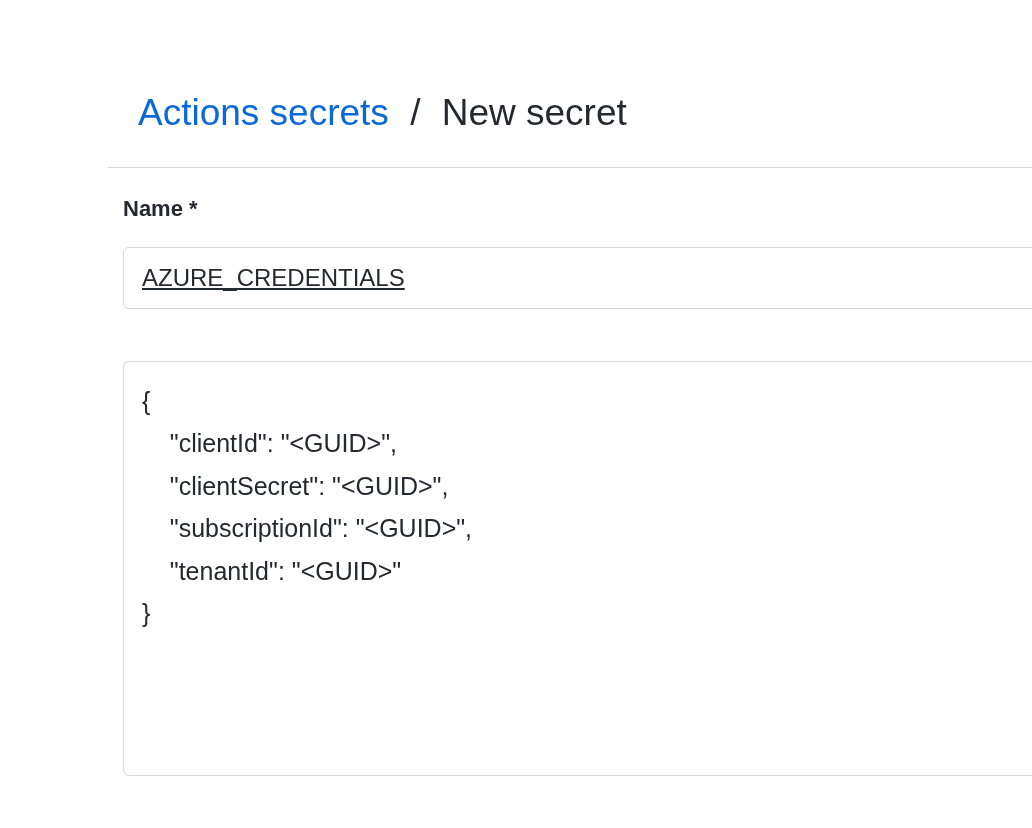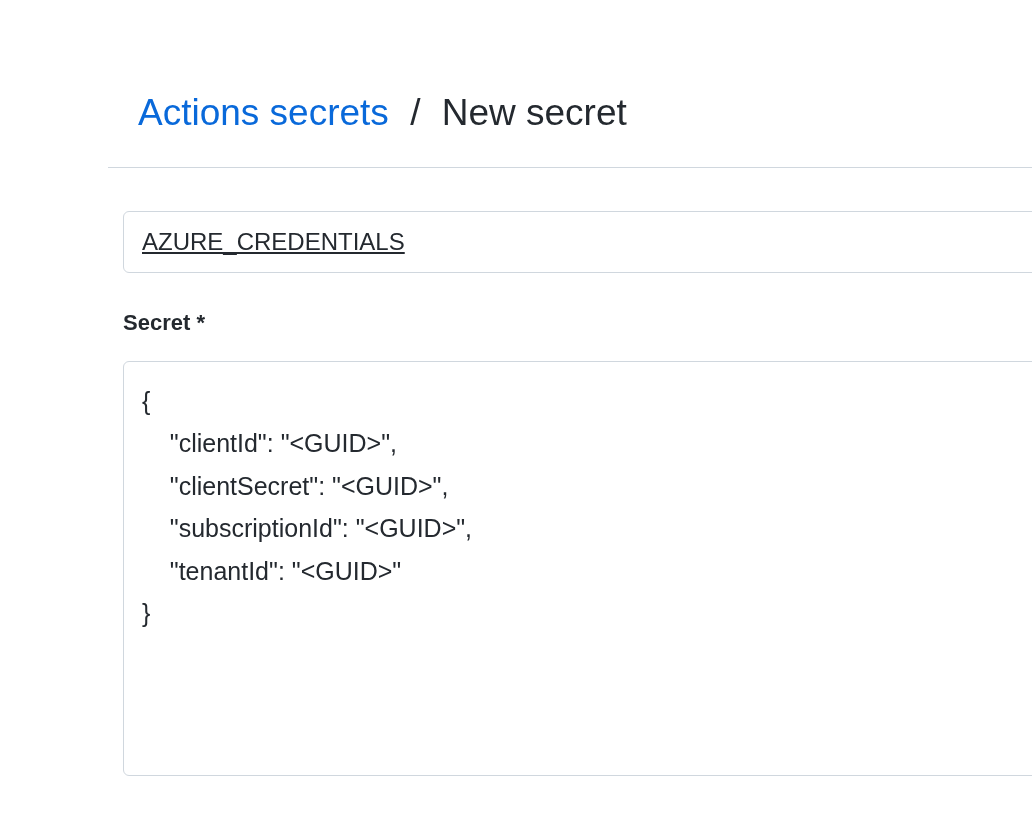--- a/index.html
+++ b/index.html
@@ -106,25 +106,25 @@
 <div class="container">
   <div class="page-header">
     <h1 class="page-header-title">
       <a class="page-header-link">Actions secrets</a>
       <span class="page-header-separator">/</span>
       <span class="page-header-current">New secret</span>
     </h1>
   </div>
 
   <div class="form-group">
+    <label class="form-label">Name *</label>
     <input type="text" class="form-input" value="AZURE_CREDENTIALS" style="">
   </div>
 
   <div class="form-group">
-    <label class="form-label">Secret *</label>
     <textarea class="form-textarea" style="">{
     "clientId": "&lt;GUID&gt;",
     "clientSecret": "&lt;GUID&gt;",
     "subscriptionId": "&lt;GUID&gt;",
     "tenantId": "&lt;GUID&gt;"
 }</textarea>
   </div>
 
 </div>
 

